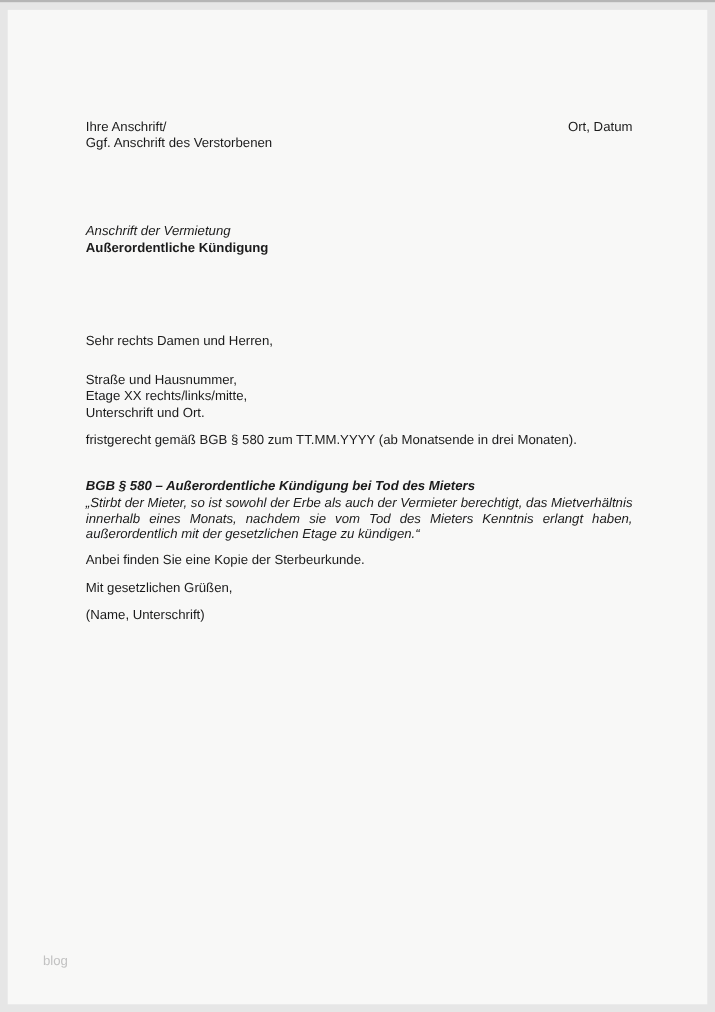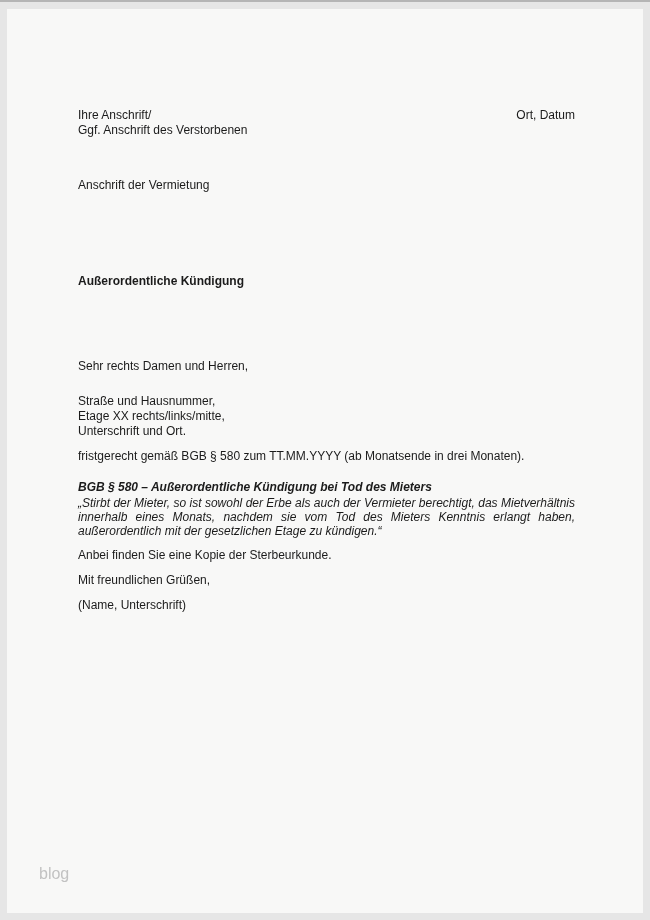--- a/index.html
+++ b/index.html
@@ -32,52 +32,51 @@
     font-size: 12px;
     line-height: 15px;
   }
   .header-row {
     display: flex;
     justify-content: space-between;
     align-items: flex-start;
   }
   .sender div { white-space: nowrap; }
   .date { white-space: nowrap; margin-left: 34px; }
-  .recipient { margin-top: 40px; }
+  .recipient { margin-top: 65px; font-style: italic; }
   .subject {
-    margin-top: 81px;
     font-weight: bold;
   }
   .salutation { margin-top: 70px; }
   p.para {
     margin: 10px 0 0 0;
     max-width: 500px;
   }
   .address { margin-top: 20px; }
   .deadline { margin-top: 11px; }
-  .law { margin-top: 16px; max-width: 500px; }
+  .law { margin-top: 26px; max-width: 500px; }
   .law-title {
     font-weight: bold;
     font-style: italic;
   }
   .law-quote {
     font-style: italic;
     text-align: justify;
     line-height: 14px;
     margin-top: 1px;
   }
   .enclosure { margin-top: 15px; }
   .confirm { margin-top: 12px; }
   .closing { margin-top: 21px; }
   .signature { margin-top: 14px; }
   .watermark {
     position: absolute;
     left: 32px;
     bottom: 32px;
-    font-size: 16px;
+    font-size: 12px;
     color: #c2c2c2;
   }
 </style>
 </head>
 <body>
 
 <div class="canvas">
   <div class="page">
 
     <div class="header-row">
@@ -104,20 +103,20 @@
     <p class="para deadline">fristgerecht gemäß BGB § 580 zum TT.MM.YYYY (ab Monatsende in drei Monaten).</p>
 
     <div class="law">
       <div class="law-title">BGB § 580 – Außerordentliche Kündigung bei Tod des Mieters</div>
       <div class="law-quote">„Stirbt der Mieter, so ist sowohl der Erbe als auch der Vermieter berechtigt, das Mietverhältnis innerhalb eines Monats, nachdem sie vom Tod des Mieters Kenntnis erlangt haben, außerordentlich mit der gesetzlichen Etage zu kündigen.“</div>
     </div>
 
     <p class="para enclosure">Anbei finden Sie eine Kopie der Sterbeurkunde.</p>
 
 
-    <p class="para closing">Mit freundlichen Grüßen,</p>
+    <p class="para closing">Mit gesetzlichen Grüßen,</p>
 
     <p class="para signature">(Name, Unterschrift)</p>
 
     <div class="watermark">blog</div>
 
   </div>
 </div>
 
 </body></html>

